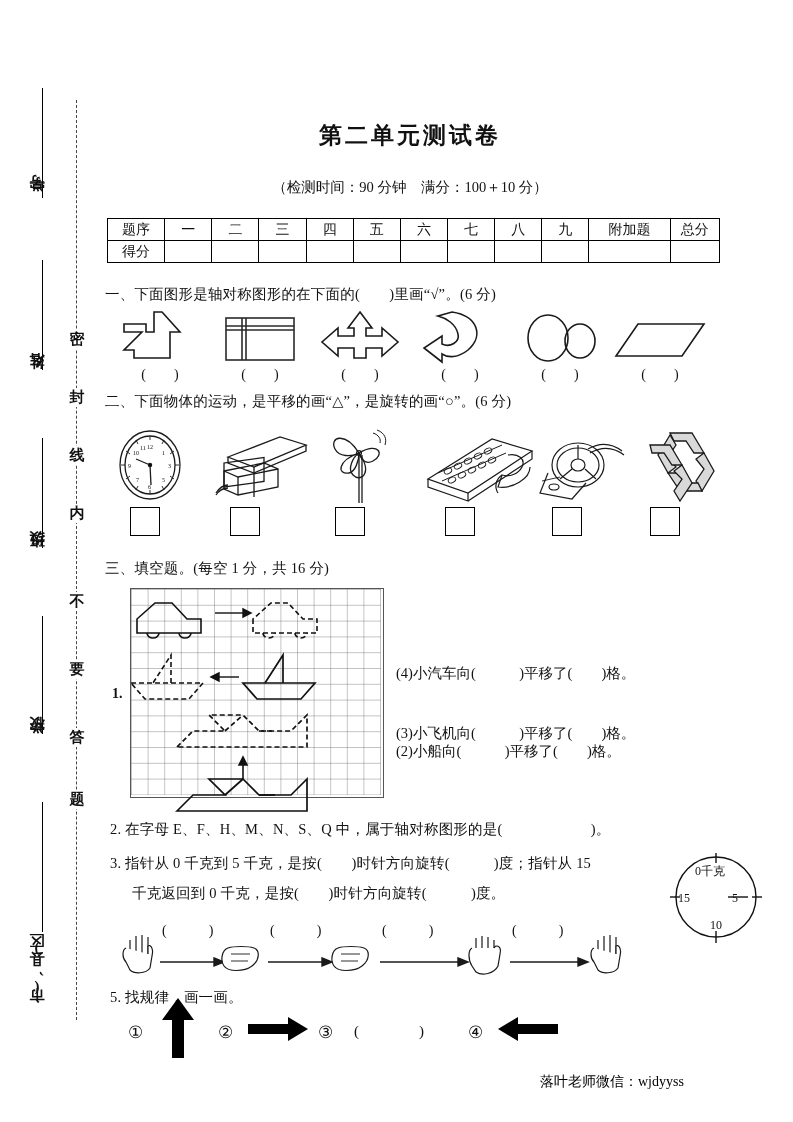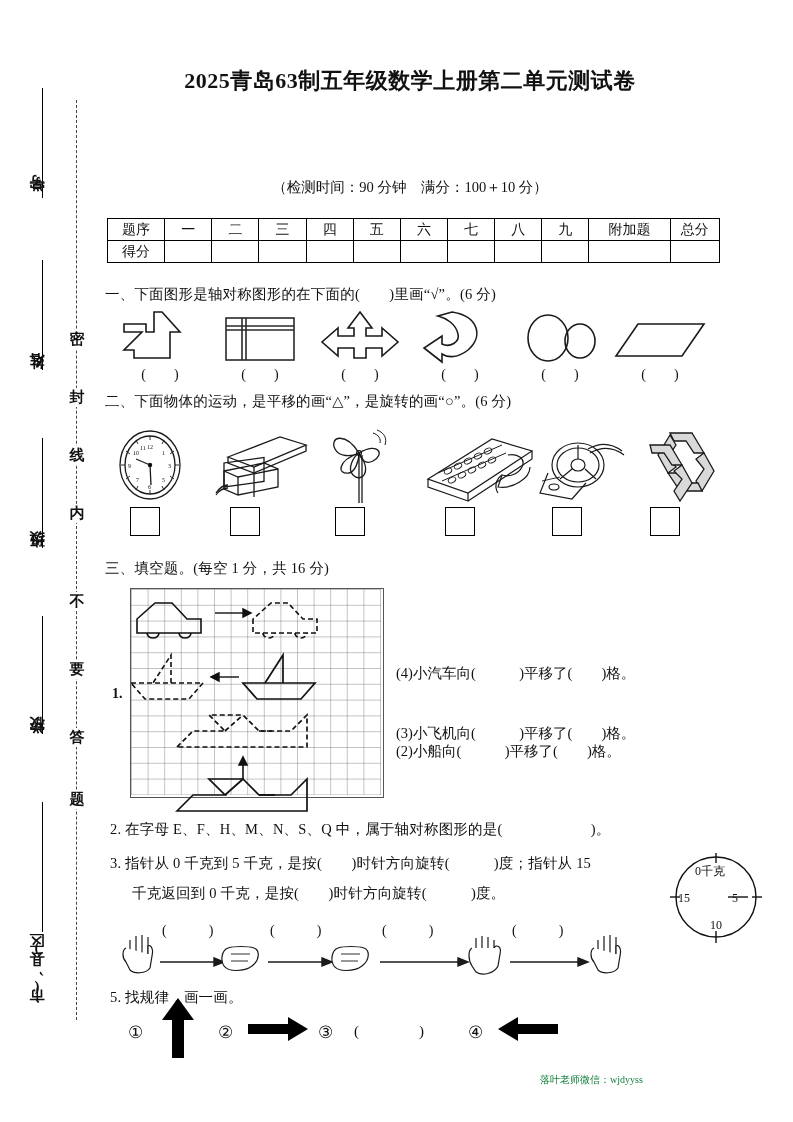--- a/index.html
+++ b/index.html
@@ -187,22 +187,22 @@
   .circnum {
     position: absolute;
     font-size: 17px;
     top: 12px;
   }
   .q5paren { position: absolute; font-size: 15px; top: 12px; }
 
   .footer {
     position: absolute;
     left: 440px; top: 1073px;
-    font-size: 10px;
-    color: #15803d;
+    font-size: 14px;
+    color: #000000;
     white-space: nowrap;
   }
 
   svg { display: block; overflow: visible; }
 </style>
 </head>
 <body>
 
 <div class="seal-margin">
 
@@ -227,21 +227,21 @@
     <div class="vchar" style="top:404px;">内</div>
     <div class="vchar" style="top:492px;">不</div>
     <div class="vchar" style="top:560px;">要</div>
     <div class="vchar" style="top:628px;">答</div>
     <div class="vchar" style="top:690px;">题</div>
   </div>
 </div>
 
 <div class="page">
 
-  <div class="title-main">2025青岛63制五年级数学上册第二单元测试卷</div>
+  <div class="title-sub">第二单元测试卷</div>
   <div class="title-info">（检测时间：90 分钟　满分：100＋10 分）</div>
 
   <table class="score-table">
     <tbody>
         <tr>
       <td class="hd">题序</td>
       <td class="num">一</td>
       <td class="num">二</td>
       <td class="num">三</td>
       <td class="num">四</td>

